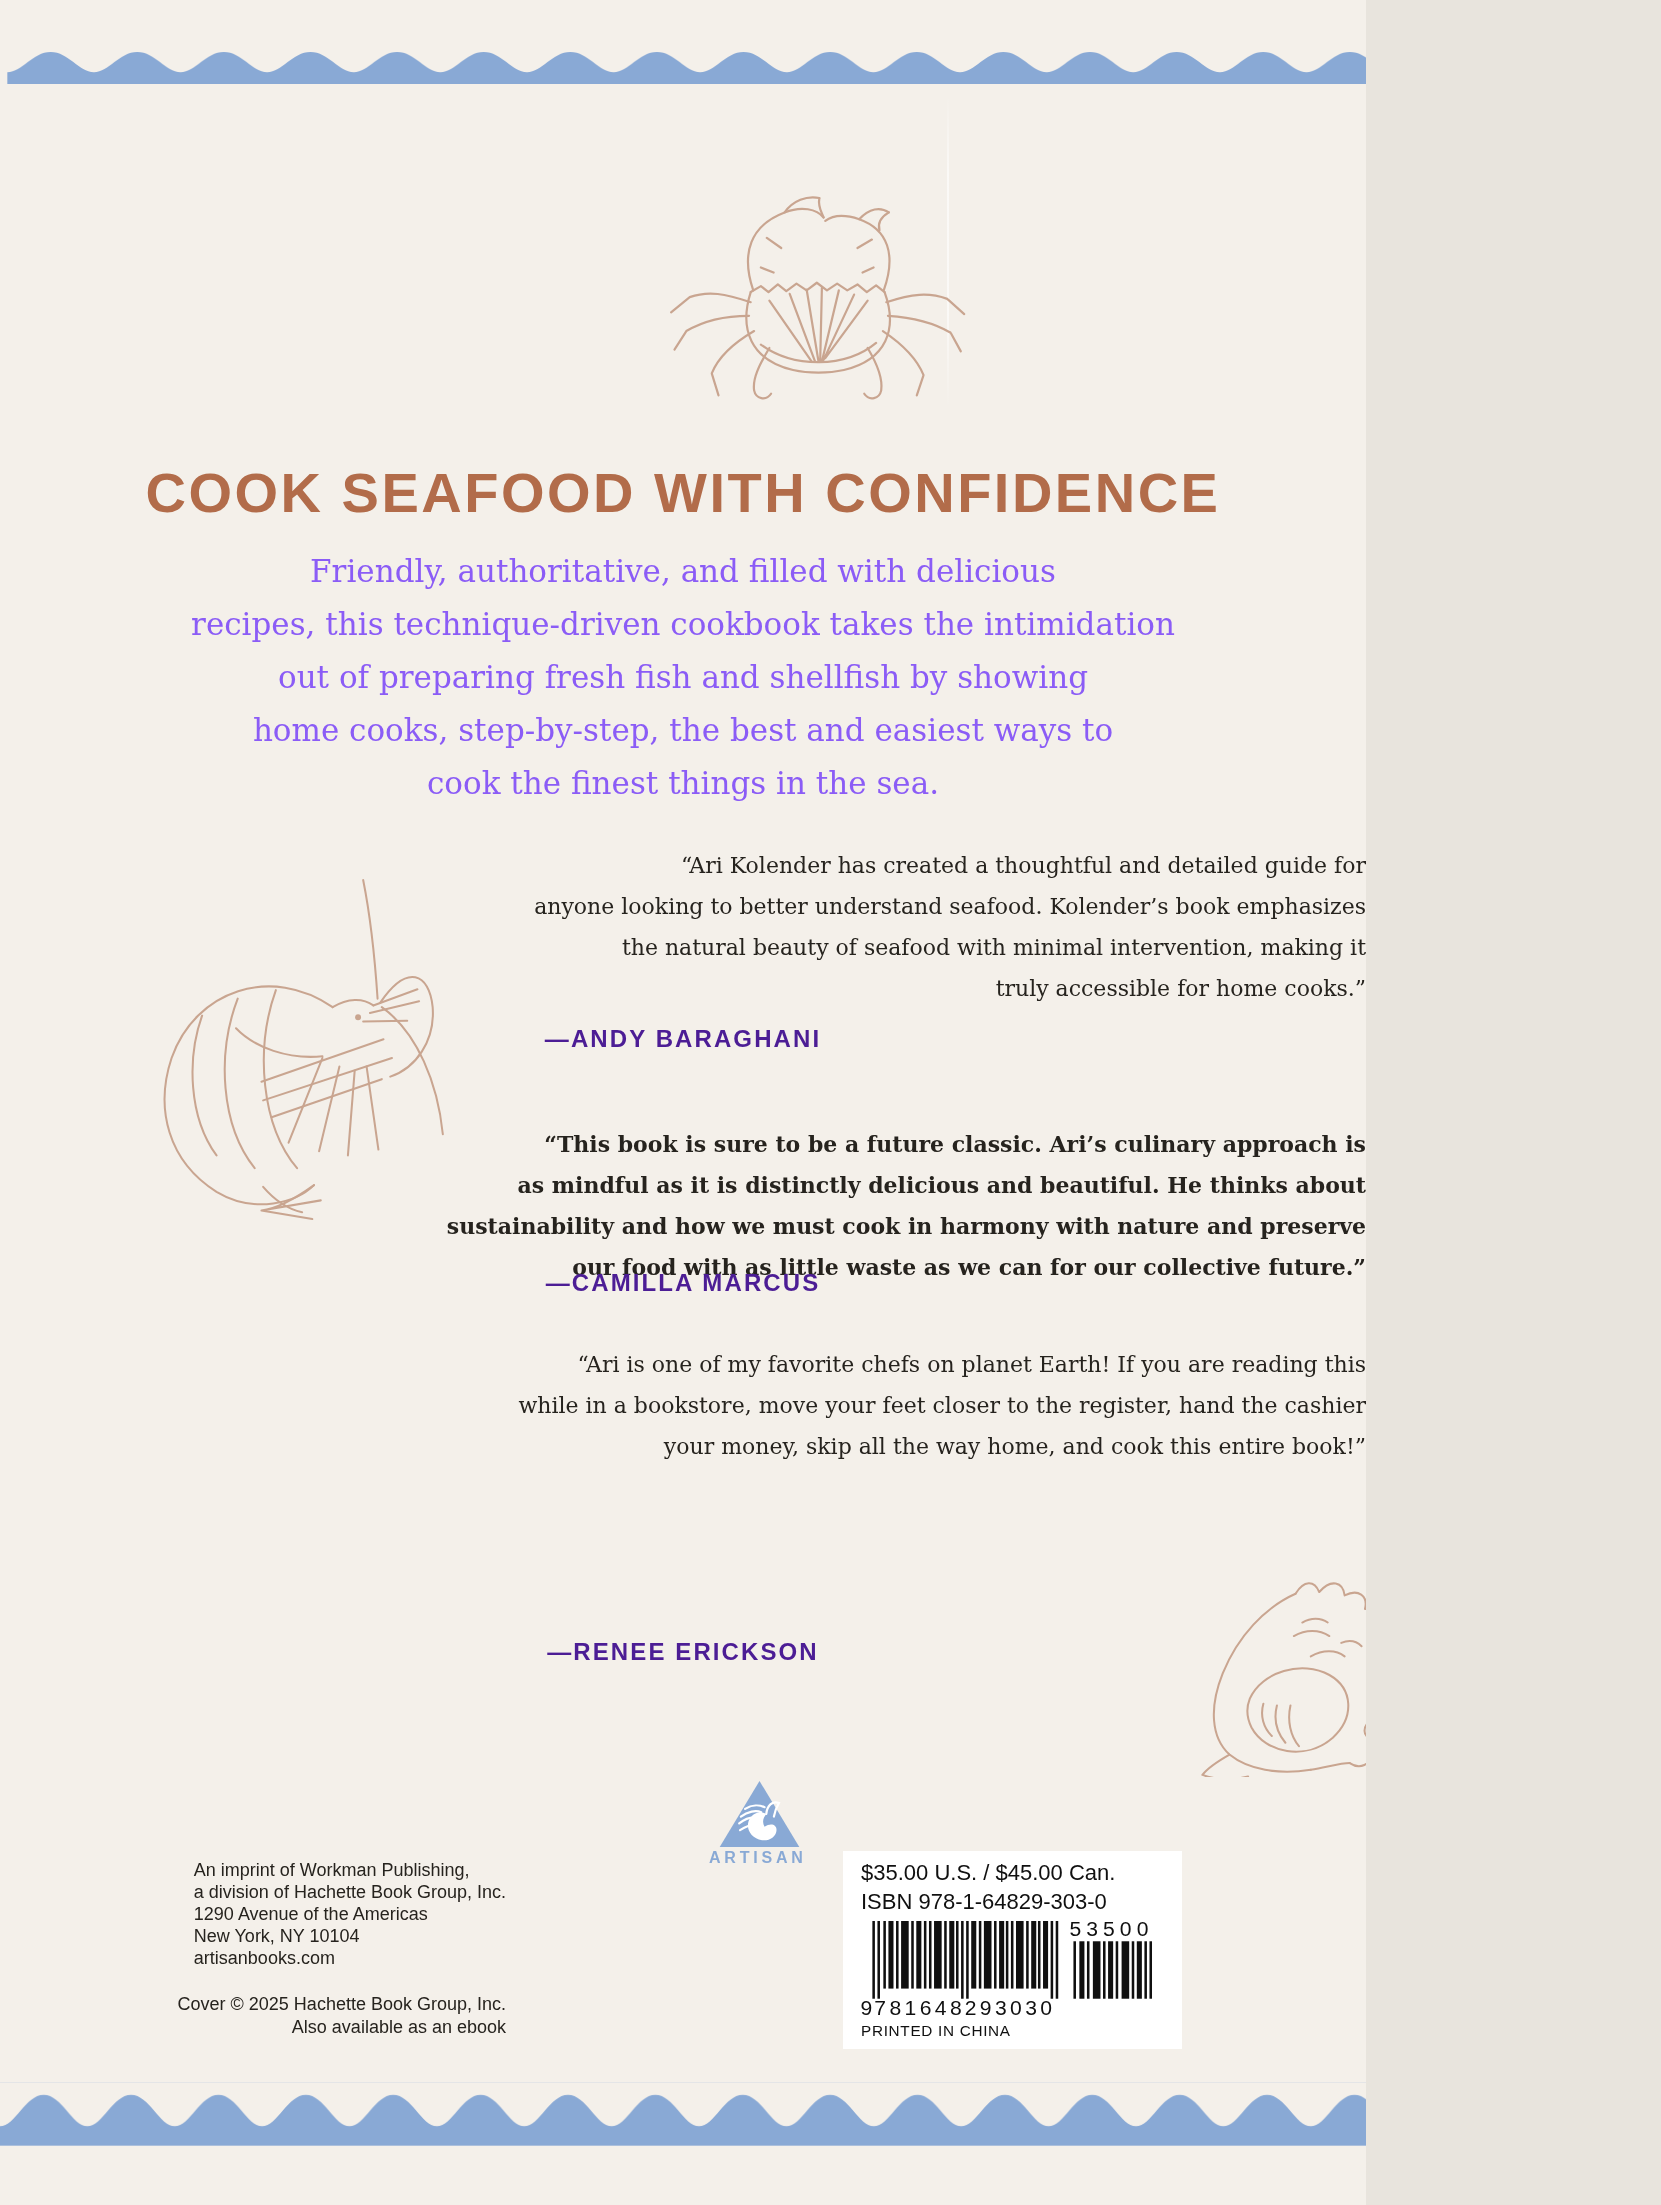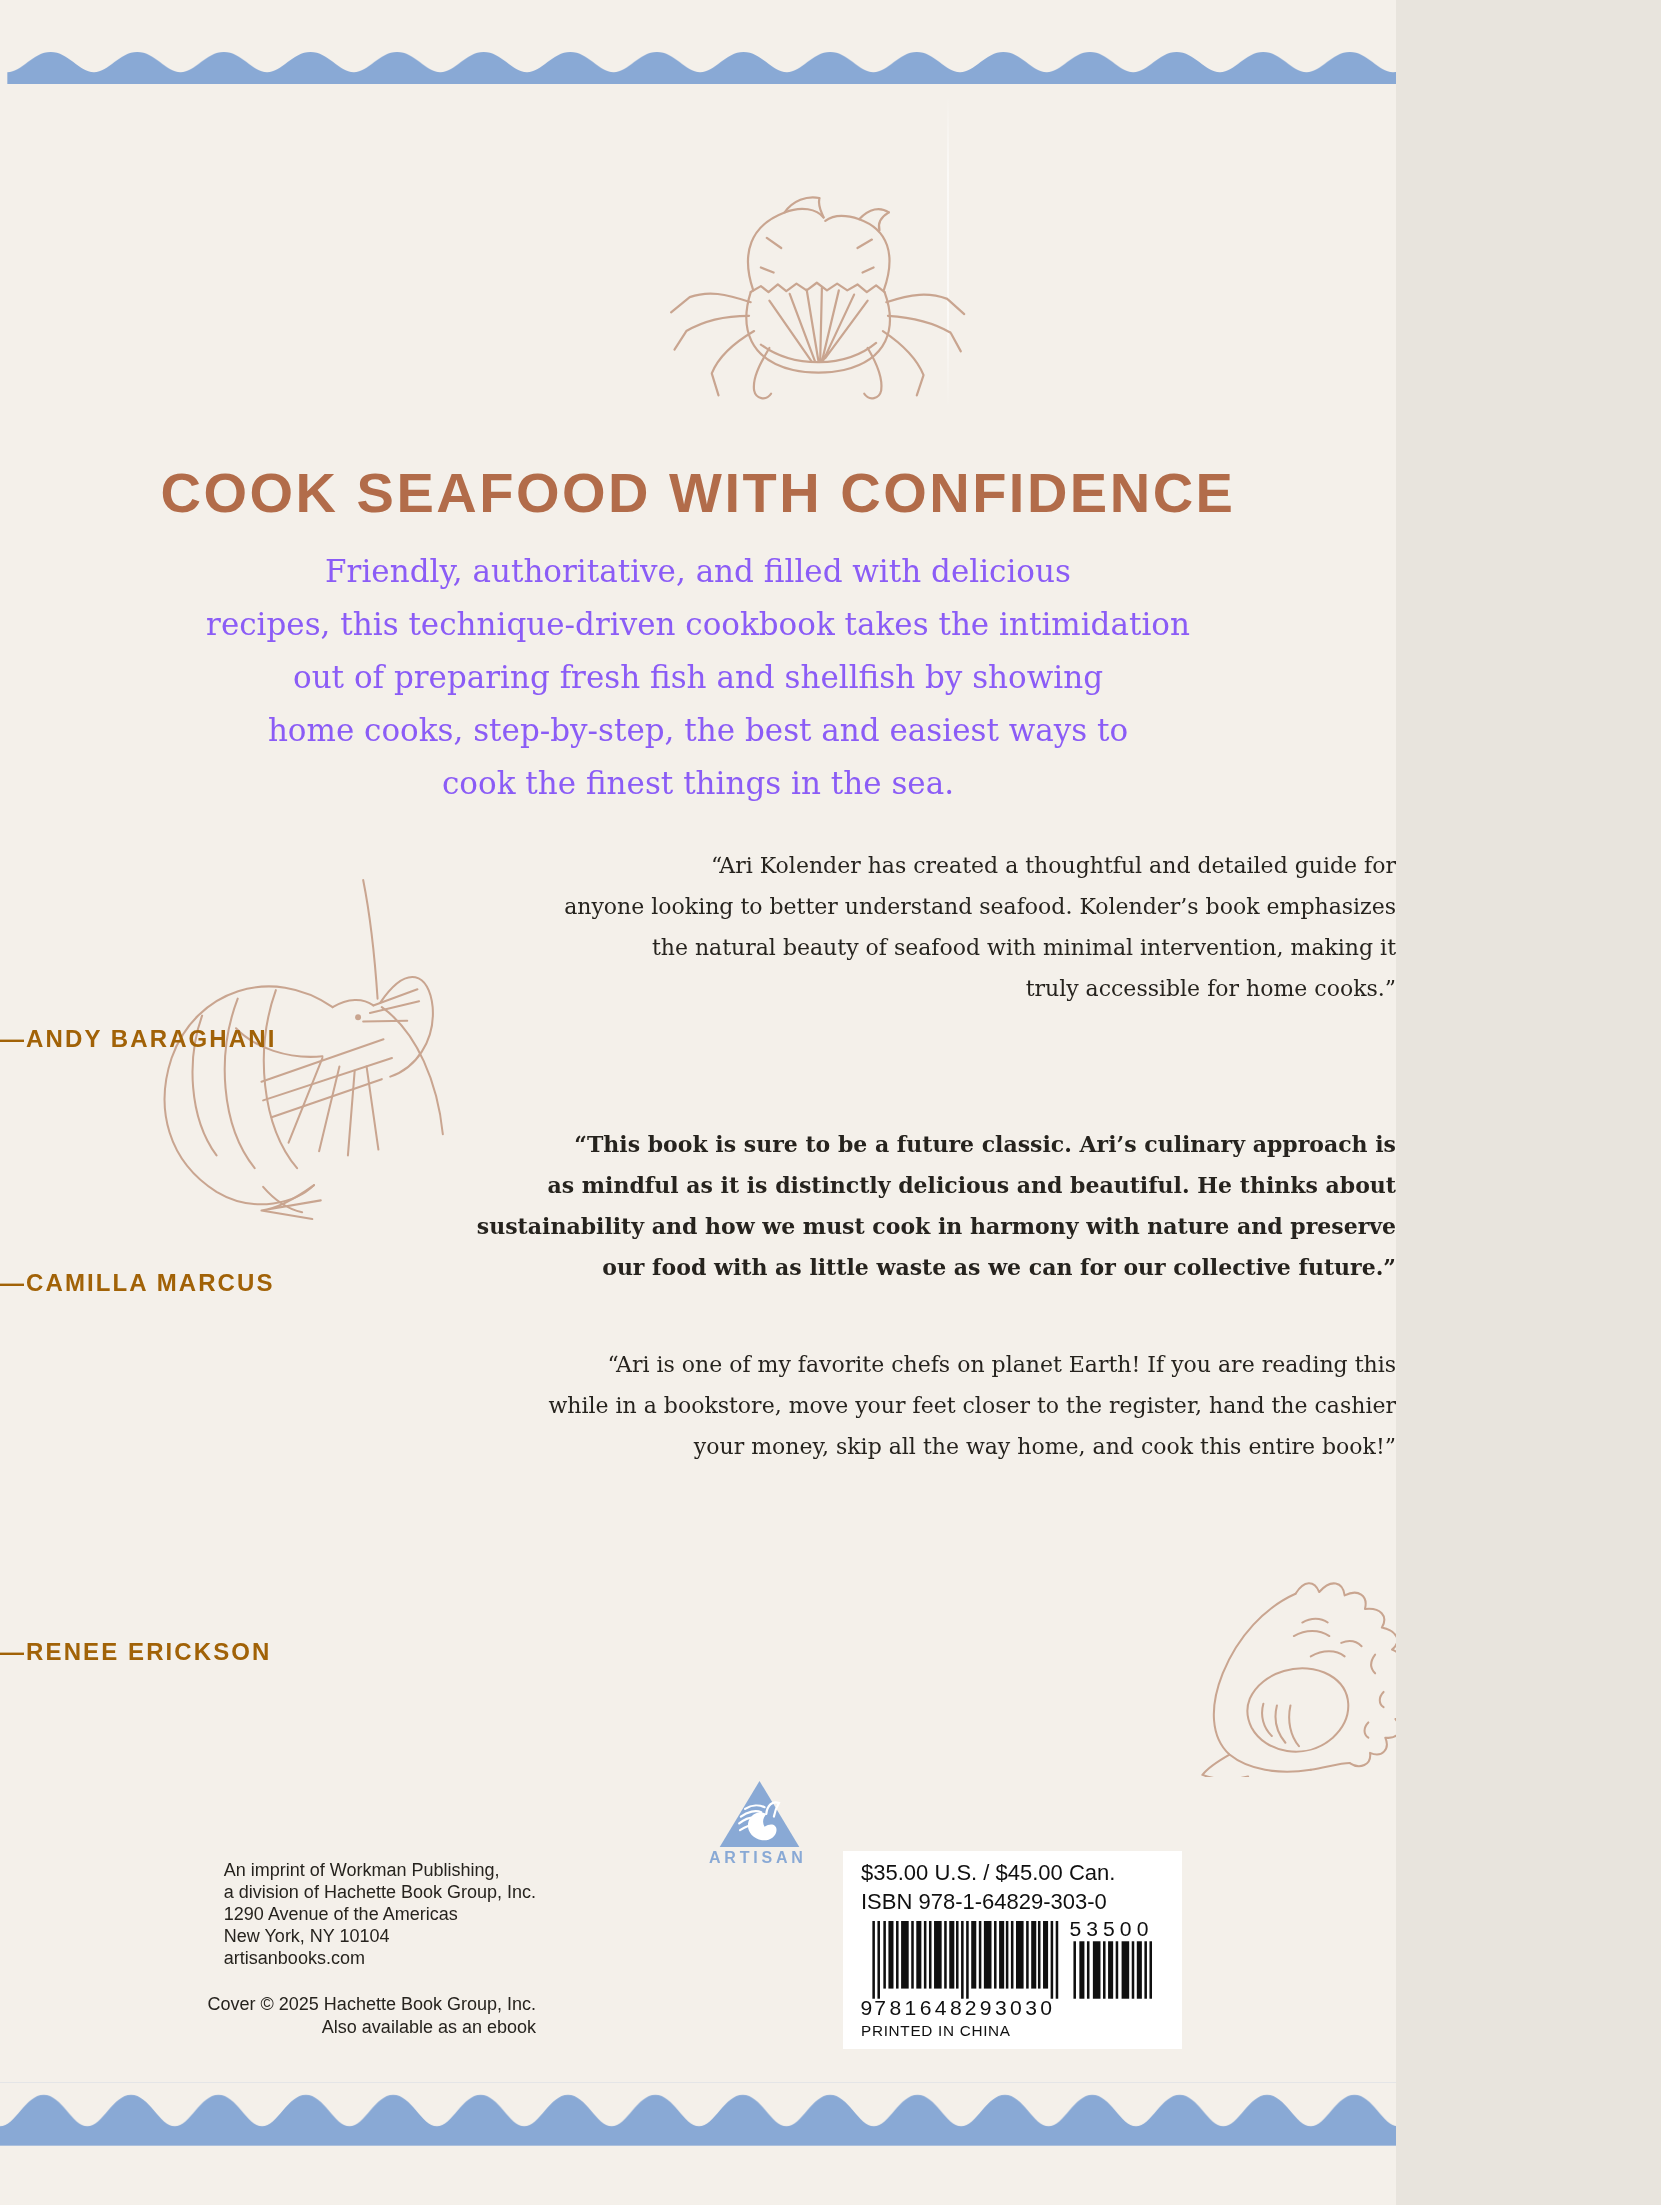--- a/index.html
+++ b/index.html
@@ -1,39 +1,39 @@
 <!DOCTYPE html>
 <html style="font-size:13.6px"><head>
 <meta charset="utf-8">
 <style>
   html,body{margin:0;padding:0;background:#e8e4dd;}
   .page{
     position:relative;width:1366px;height:2205px;overflow:hidden;
-    background:#f4f0ea;font-family:"Liberation Sans",sans-serif;color:#26231e;padding-left:30px;
+    background:#f4f0ea;font-family:"Liberation Sans",sans-serif;color:#26231e;
   }
   .wave{position:absolute;left:0;width:1662px;display:block;}
   .title{
     position:absolute;top:422px;left:0;width:100%;text-align:center;
     font-family:"Liberation Sans",sans-serif;font-weight:700;font-size:56px;
     letter-spacing:2.5px;color:#b26c4a;white-space:nowrap;
   }
   .intro{
     position:absolute;top:514px;left:0;width:100%;text-align:center;
     font-family:"DejaVu Serif","Liberation Serif",serif;font-size:31px;line-height:53px;
     color:#8b5cf6;white-space:pre-line;
   }
   .quote{
     position:absolute;left:0;width:100%;text-align:right;
     font-family:"DejaVu Serif","Liberation Serif",serif;font-size:22px;line-height:41px;
     color:#26231e;white-space:pre-line;
   }
   .attr{
-    position:absolute;left:0;width:100%;text-align:left;
+    position:absolute;left:0;width:100%;text-align:center;
     font-family:"Liberation Sans",sans-serif;font-weight:700;font-size:24px;
-    letter-spacing:2.1px;color:#a16207;
+    letter-spacing:2.1px;color:#4c1d95;
   }
   .q1{top:845px;} .a1{top:1025px;}
   .q2{top:1124px;font-weight:bold;} .a2{top:1269px;}
   .q3{top:1344px;} .a3{top:1476px;}
   .q4{top:1552px;} .a4{top:1638px;}
   .illu{position:absolute;pointer-events:none;}
   .crease{
     position:absolute;left:947px;top:95px;width:1.7px;height:314px;
     background:linear-gradient(to bottom,rgba(255,255,255,0),rgba(255,255,255,.6) 25%,rgba(255,255,255,.6) 70%,rgba(255,255,255,0));
   }

